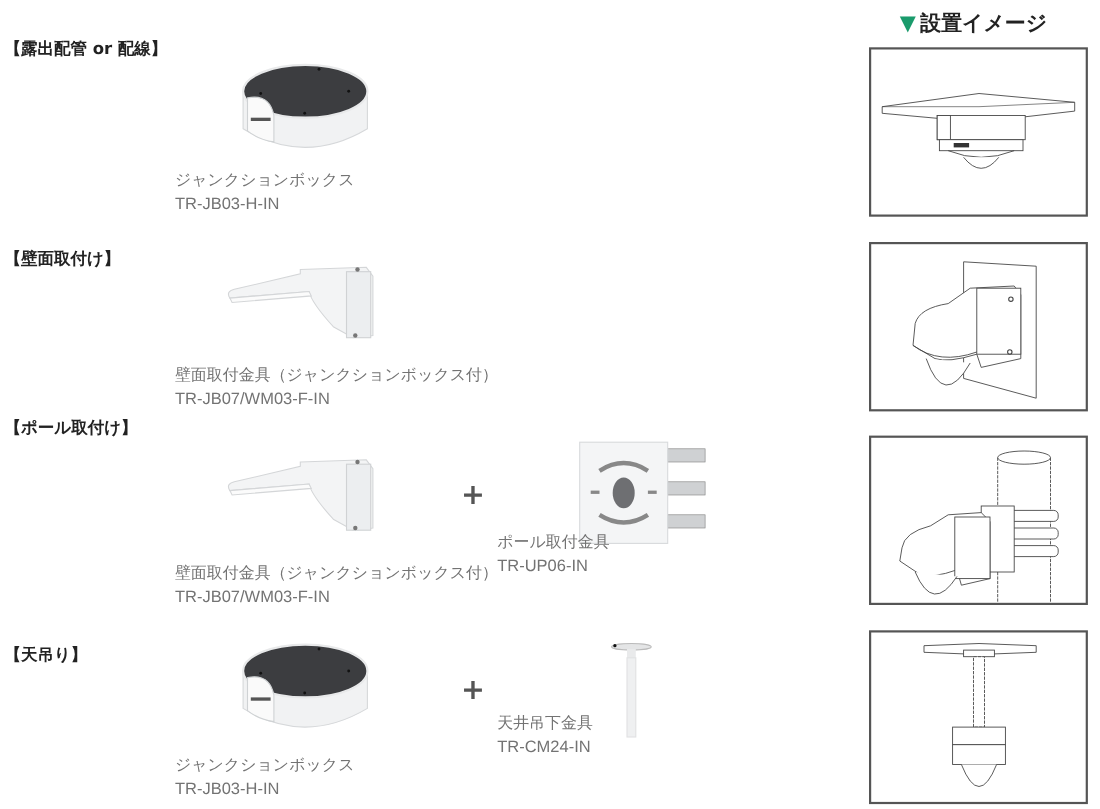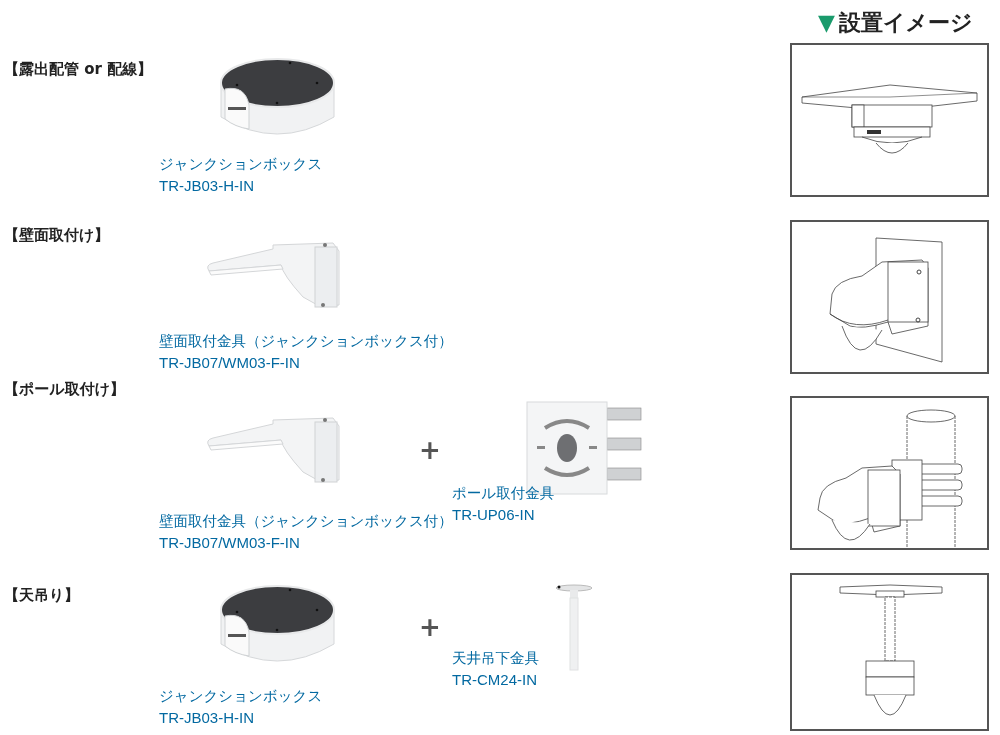--- a/index.html
+++ b/index.html
@@ -5,48 +5,48 @@
     html, body { margin: 0; padding: 0; background: #ffffff; }
     body {
       width: 1000px; height: 735px; position: relative; overflow: hidden;
       font-family: "DejaVu Sans", "Liberation Sans", sans-serif; color: #222;
     }
     .section-title {
       position: absolute; left: 4px; font-size: 15px; font-weight: bold; color: #222;
       letter-spacing: 0px;
     }
     .caption {
-      position: absolute; font-size: 14.5px; line-height: 22px; color: #0369a1;
+      position: absolute; font-size: 14.5px; line-height: 22px; color: #737373;
       font-family: "DejaVu Sans", "Liberation Sans", sans-serif;
     }
     .caption .model { font-family: "Liberation Sans", sans-serif; font-size: 15px; }
     .plus {
       position: absolute; font-size: 26px; font-weight: bold; color: #555;
       line-height: 1;
     }
     .product { position: absolute; }
     .install-header {
-      position: absolute; left: 818px; top: 8px; font-size: 22px; font-weight: bold;
+      position: absolute; left: 818px; top: 8px; font-size: 19px; font-weight: bold;
       color: #222; white-space: nowrap;
     }
     .install-header .tri { color: #1a9b6c; margin-right: 4px; }
     .install-box {
       position: absolute; left: 790px; width: 199px; border: 2px solid #555;
       background: #fff; box-sizing: border-box;
     }
     .install-box svg { position: absolute; left: 0; top: 0; }
   </style>
 </head>
 <body>
 
 <div class="install-header">
   <span class="tri">▼</span><span>設置イメージ</span>
 </div>
 
-<div class="section-title" style="top:60px">【露出配管 or 配線】</div>
+<div class="section-title" style="top:35px">【露出配管 or 配線】</div>
 
 <div class="product" style="left:215px;top:55px">
   <svg width="125" height="90" viewBox="0 0 125 90">
     <path d="M6 28 L6 62 Q62 96 119 62 L119 28 Z" fill="#f1f2f3" stroke="#d6d8da"></path>
     <ellipse cx="62.5" cy="28" rx="56.5" ry="24" fill="#3c3d40"></ellipse>
     <ellipse cx="62.5" cy="28" rx="56.5" ry="24" fill="none" stroke="#e8e9ea" stroke-width="2"></ellipse>
     <circle cx="22" cy="30" r="1.3" fill="#111"></circle>
       <circle cx="102" cy="28" r="1.3" fill="#111"></circle>
     <circle cx="75" cy="8" r="1.3" fill="#111"></circle>
       <circle cx="62" cy="48" r="1.3" fill="#111"></circle>

